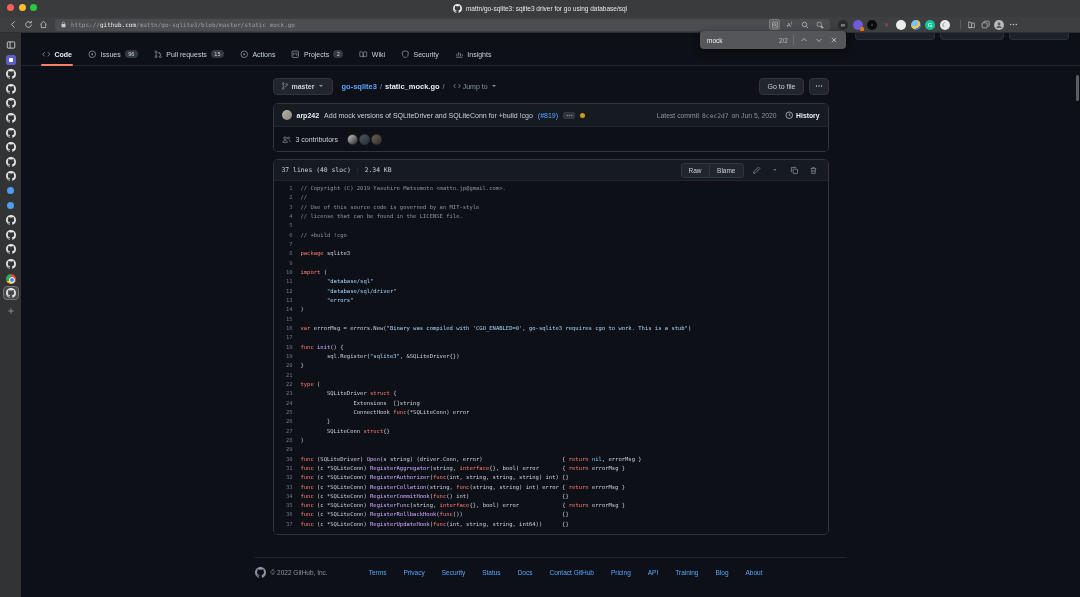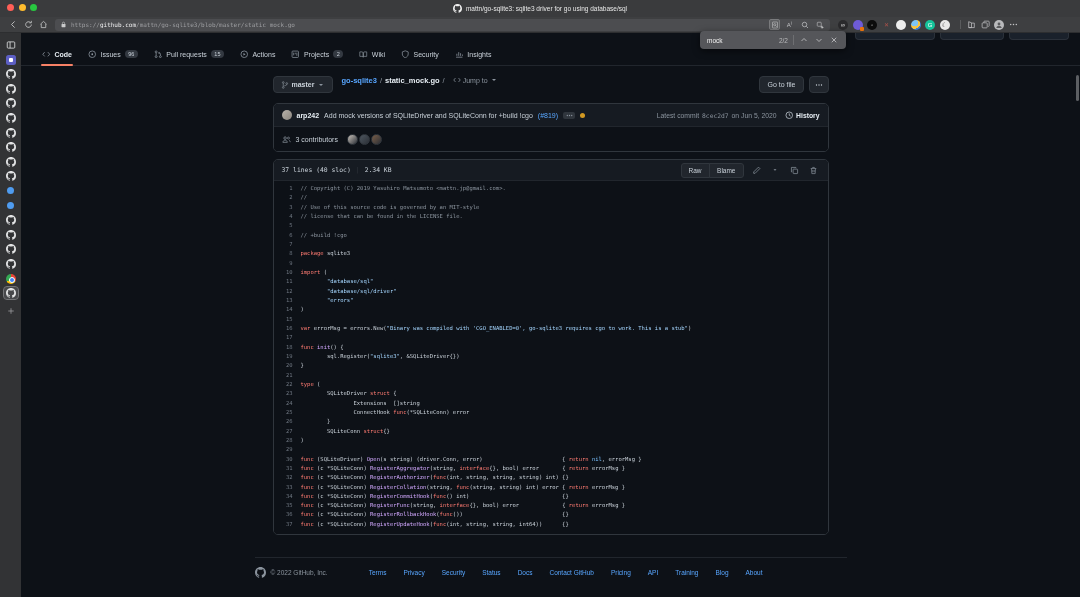--- a/index.html
+++ b/index.html
@@ -74,21 +74,21 @@
   .nav-item{display:flex;align-items:center;gap:4px;padding:0 8px;font-size:7px;color:#c9d1d9;
     position:relative;height:100%;}
   .nav-item .nico{color:#8b949e;display:flex;}
   .nav-item .nico svg{width:8.5px;height:8.5px;}
   .nav-item.active{font-weight:bold;color:#e6edf3;}
   .nav-item.active::after{content:"";position:absolute;left:7px;right:7px;bottom:-0.5px;height:1.5px;
     background:#f78166;border-radius:2px;}
   .badge{background:rgba(110,118,129,.4);color:#c9d1d9;font-size:5.5px;padding:1px 3.5px;border-radius:7px;}
 
   .container{width:556px;margin:0 auto;}
-  .crumb-row{margin-top:10px;height:20px;display:flex;align-items:flex-start;gap:8px;}
+  .crumb-row{margin-top:10px;height:20px;display:flex;align-items:center;gap:8px;}
   .btn{display:flex;align-items:center;gap:3px;background:#21262d;border:0.5px solid #30363d;border-radius:4px;
     height:17px;padding:0 7px;font-size:7px;color:#c9d1d9;}
   .btn svg{width:8px;height:8px;color:#8b949e;}
   .btn .blabel{font-weight:bold;}
   .crumb{display:flex;align-items:center;gap:3px;font-size:7.5px;}
   .crumb .repo-link{color:#58a6ff;font-weight:bold;}
   .crumb .sep{color:#8b949e;}
   .crumb .fname{color:#e6edf3;font-weight:bold;}
   .jump{display:flex;align-items:center;gap:2px;color:#8b949e;font-size:7px;}
   .jump svg{width:8px;height:8px;}

